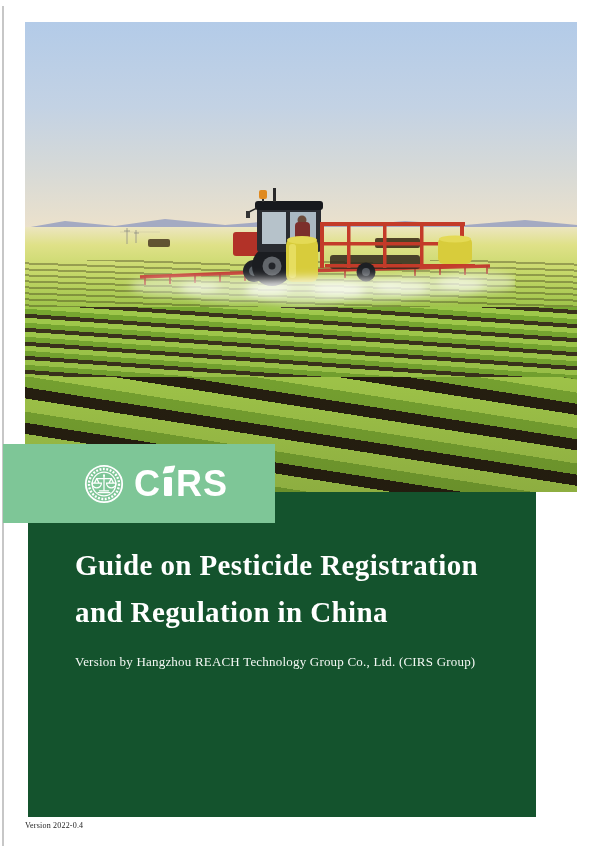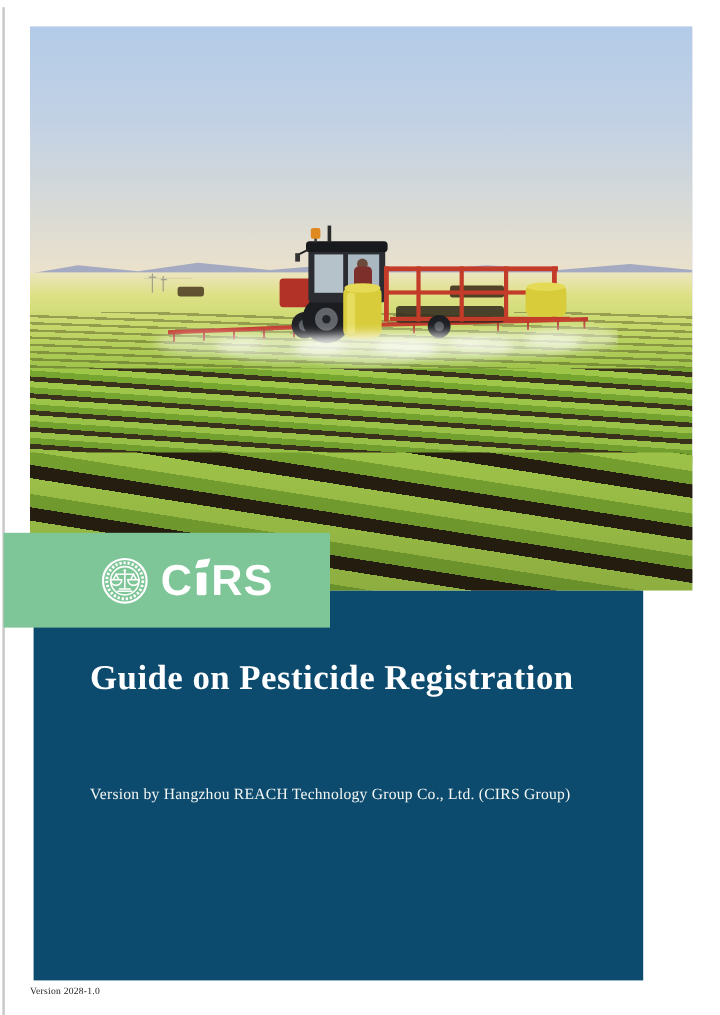--- a/index.html
+++ b/index.html
@@ -37,21 +37,21 @@
           display:flex;align-items:center;justify-content:flex-end;padding-right:47px;box-sizing:border-box;}
   .seal{width:40px;height:40px;margin-right:10px;flex:0 0 auto;}
   .wordmark{display:flex;align-items:baseline;color:#fff;
             font-family:"Liberation Sans",sans-serif;font-weight:bold;font-size:36px;letter-spacing:1px;line-height:1;}
   .i-wrap{display:inline-block;position:relative;width:11px;height:27px;margin:0 2px;}
   .i-bar{position:absolute;bottom:0;left:1px;width:8px;height:19px;background:#fff;border-radius:1.5px;}
   .i-accent{position:absolute;top:-3px;left:1px;width:10px;height:7px;background:#fff;border-radius:1px;
             transform:skewX(-26deg) rotate(-8deg);}
 
   
-  .green-block{position:absolute;left:28px;top:492px;width:508px;height:325px;background:#0c4a6e;z-index:2;}
+  .green-block{position:absolute;left:28px;top:492px;width:508px;height:325px;background:#14532d;z-index:2;}
   .title{position:absolute;left:47px;top:50px;color:#ffffff;font-weight:bold;font-size:29px;
          line-height:47px;letter-spacing:.4px;}
   .subtitle{position:absolute;left:47px;top:162px;color:#f4f8f4;font-size:13px;letter-spacing:.2px;}
 
   .version{position:absolute;left:25px;top:821px;font-size:8px;color:#1c1c1c;letter-spacing:.2px;}
 </style>
 </head>
 <body>
 
 <div class="edge-line"></div>
@@ -154,20 +154,21 @@
 
   <div class="band band-near" style="z-index:4;">
       <div class="stripes"></div>
     </div>
   <div class="vignette" style="z-index:5;"></div>
 </div>
 
 <div class="green-block">
   <div class="title">
     <div>Guide on Pesticide Registration</div>
+    <div>and Regulation in China</div>
   </div>
   <div class="subtitle">Version by Hangzhou REACH Technology Group Co., Ltd. (CIRS Group)</div>
 </div>
 
 <div class="banner">
   <svg class="seal" viewBox="0 0 44 44">
     <circle cx="22" cy="22" r="20" fill="none" stroke="#ffffff" stroke-width="2"></circle>
     <circle cx="22" cy="22" r="16.5" fill="none" stroke="#ffffff" stroke-width="2.6" stroke-dasharray="2.1 1.7"></circle>
     <circle cx="22" cy="22" r="13" fill="none" stroke="#ffffff" stroke-width="1.4"></circle>
 
@@ -184,13 +185,13 @@
   <div class="wordmark">
     <span>C</span>
       <span class="i-wrap">
         <span class="i-accent"></span>
         <span class="i-bar"></span>
       </span>
       <span>RS</span>
   </div>
 </div>
 
-<div class="version">Version 2028-1.0</div>
+<div class="version">Version 2022-0.4</div>
 
 </body></html>

